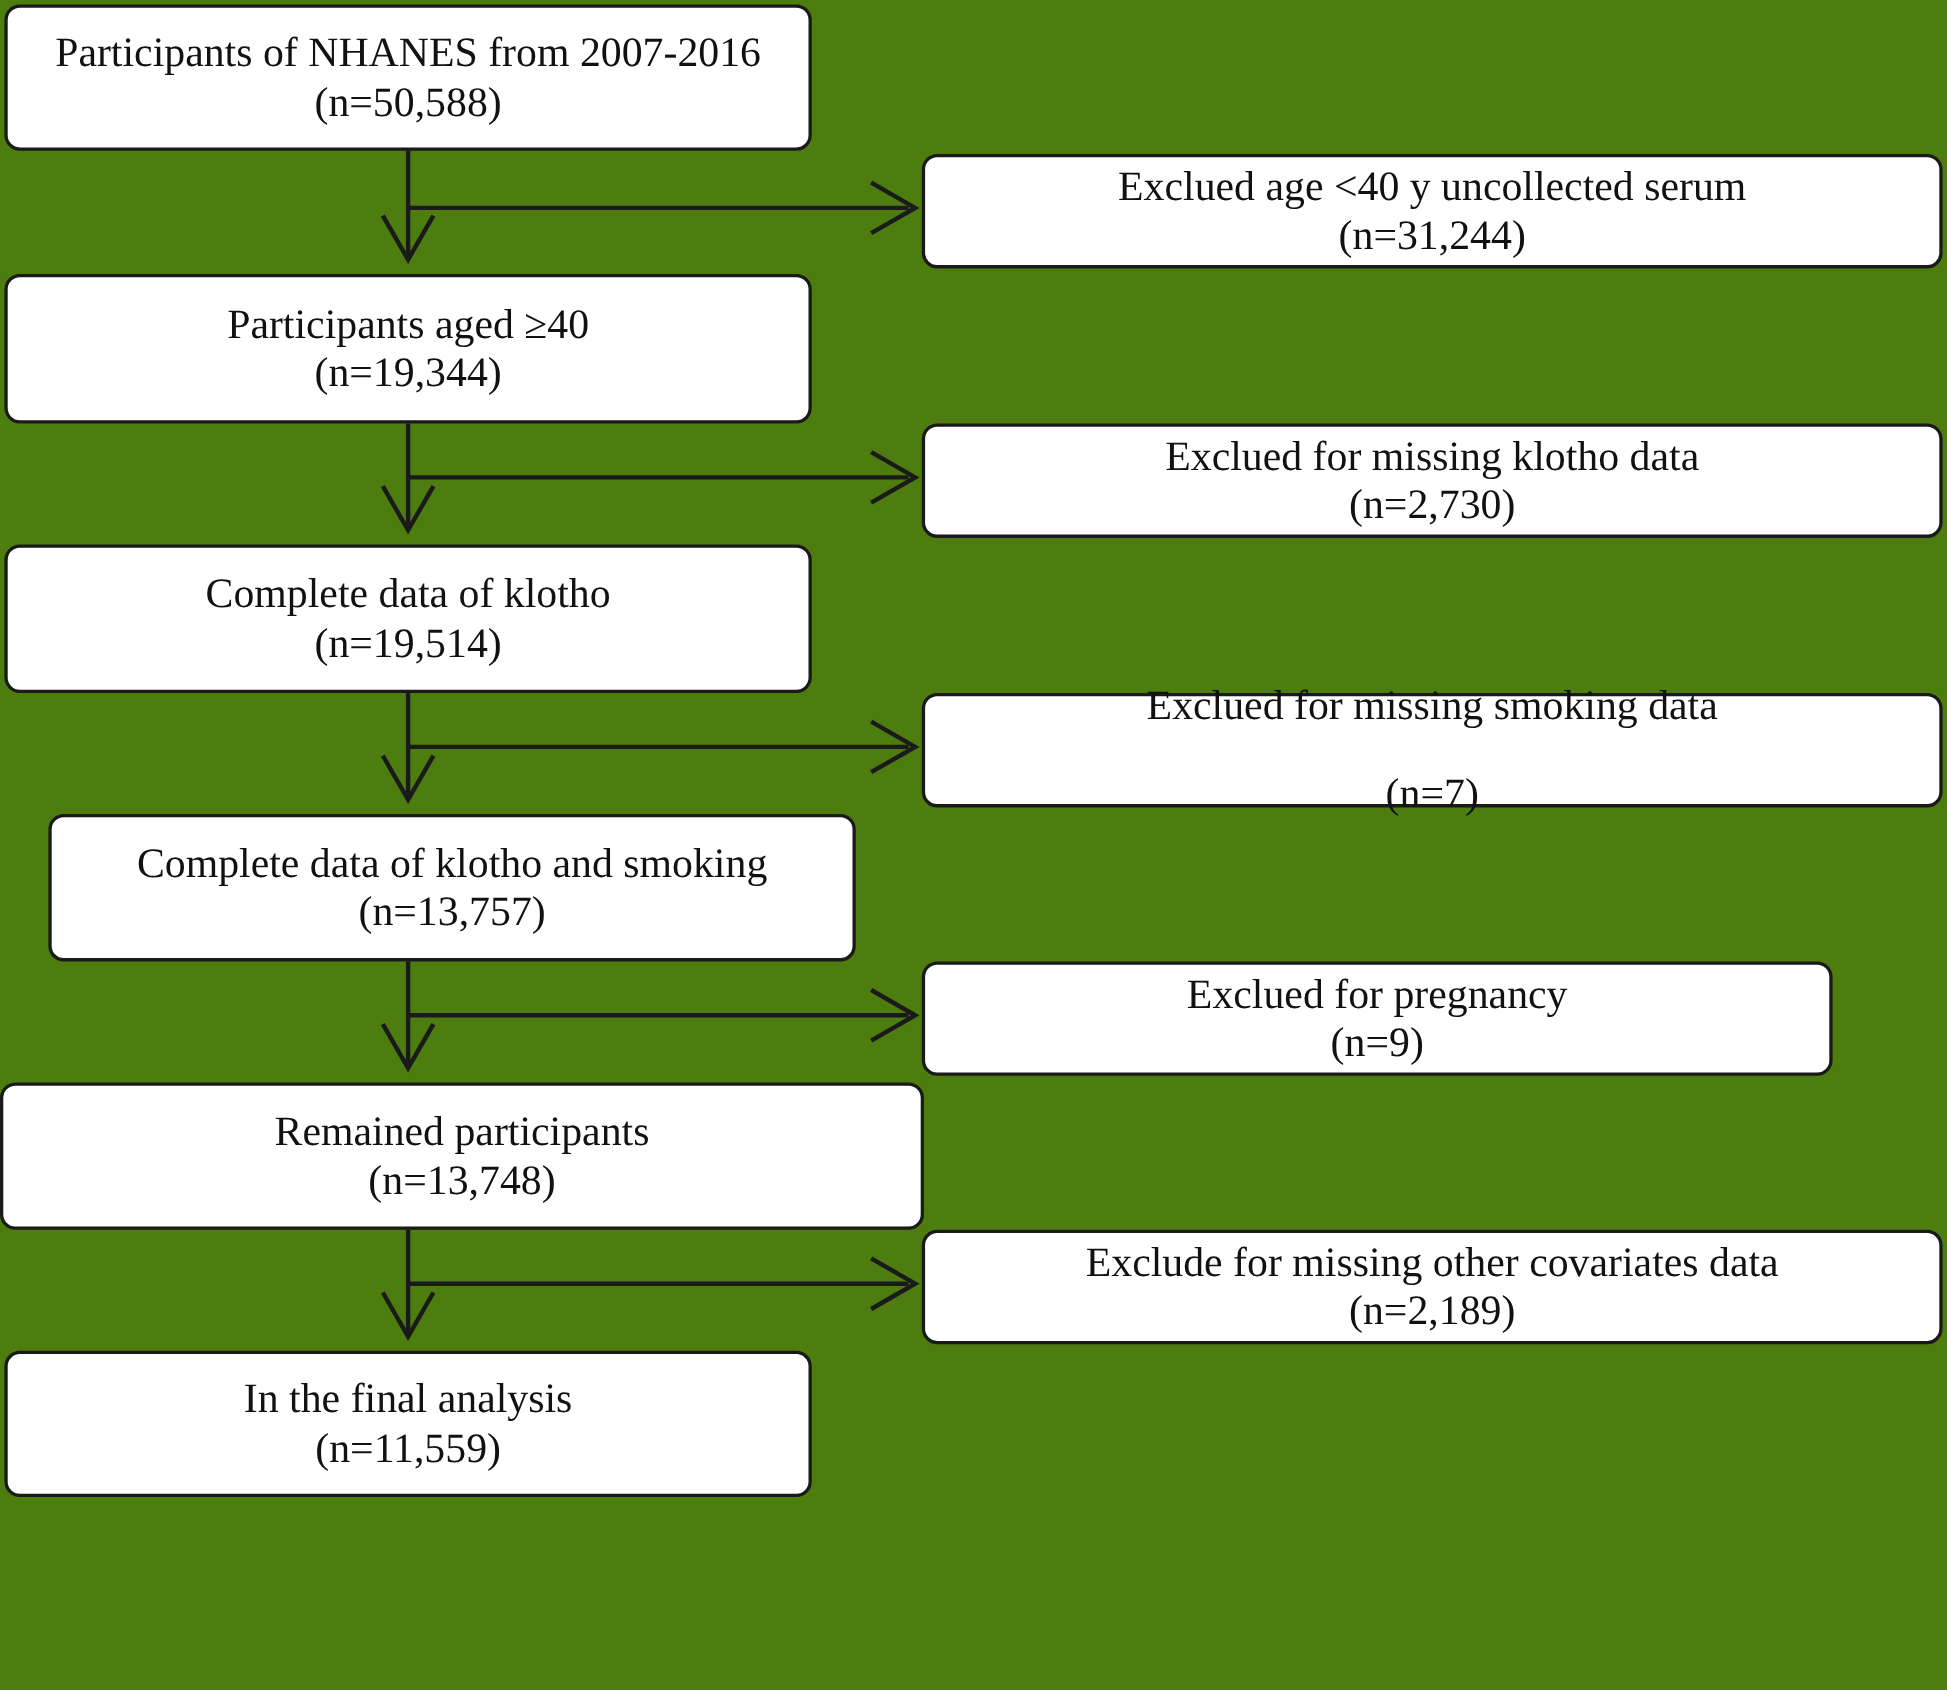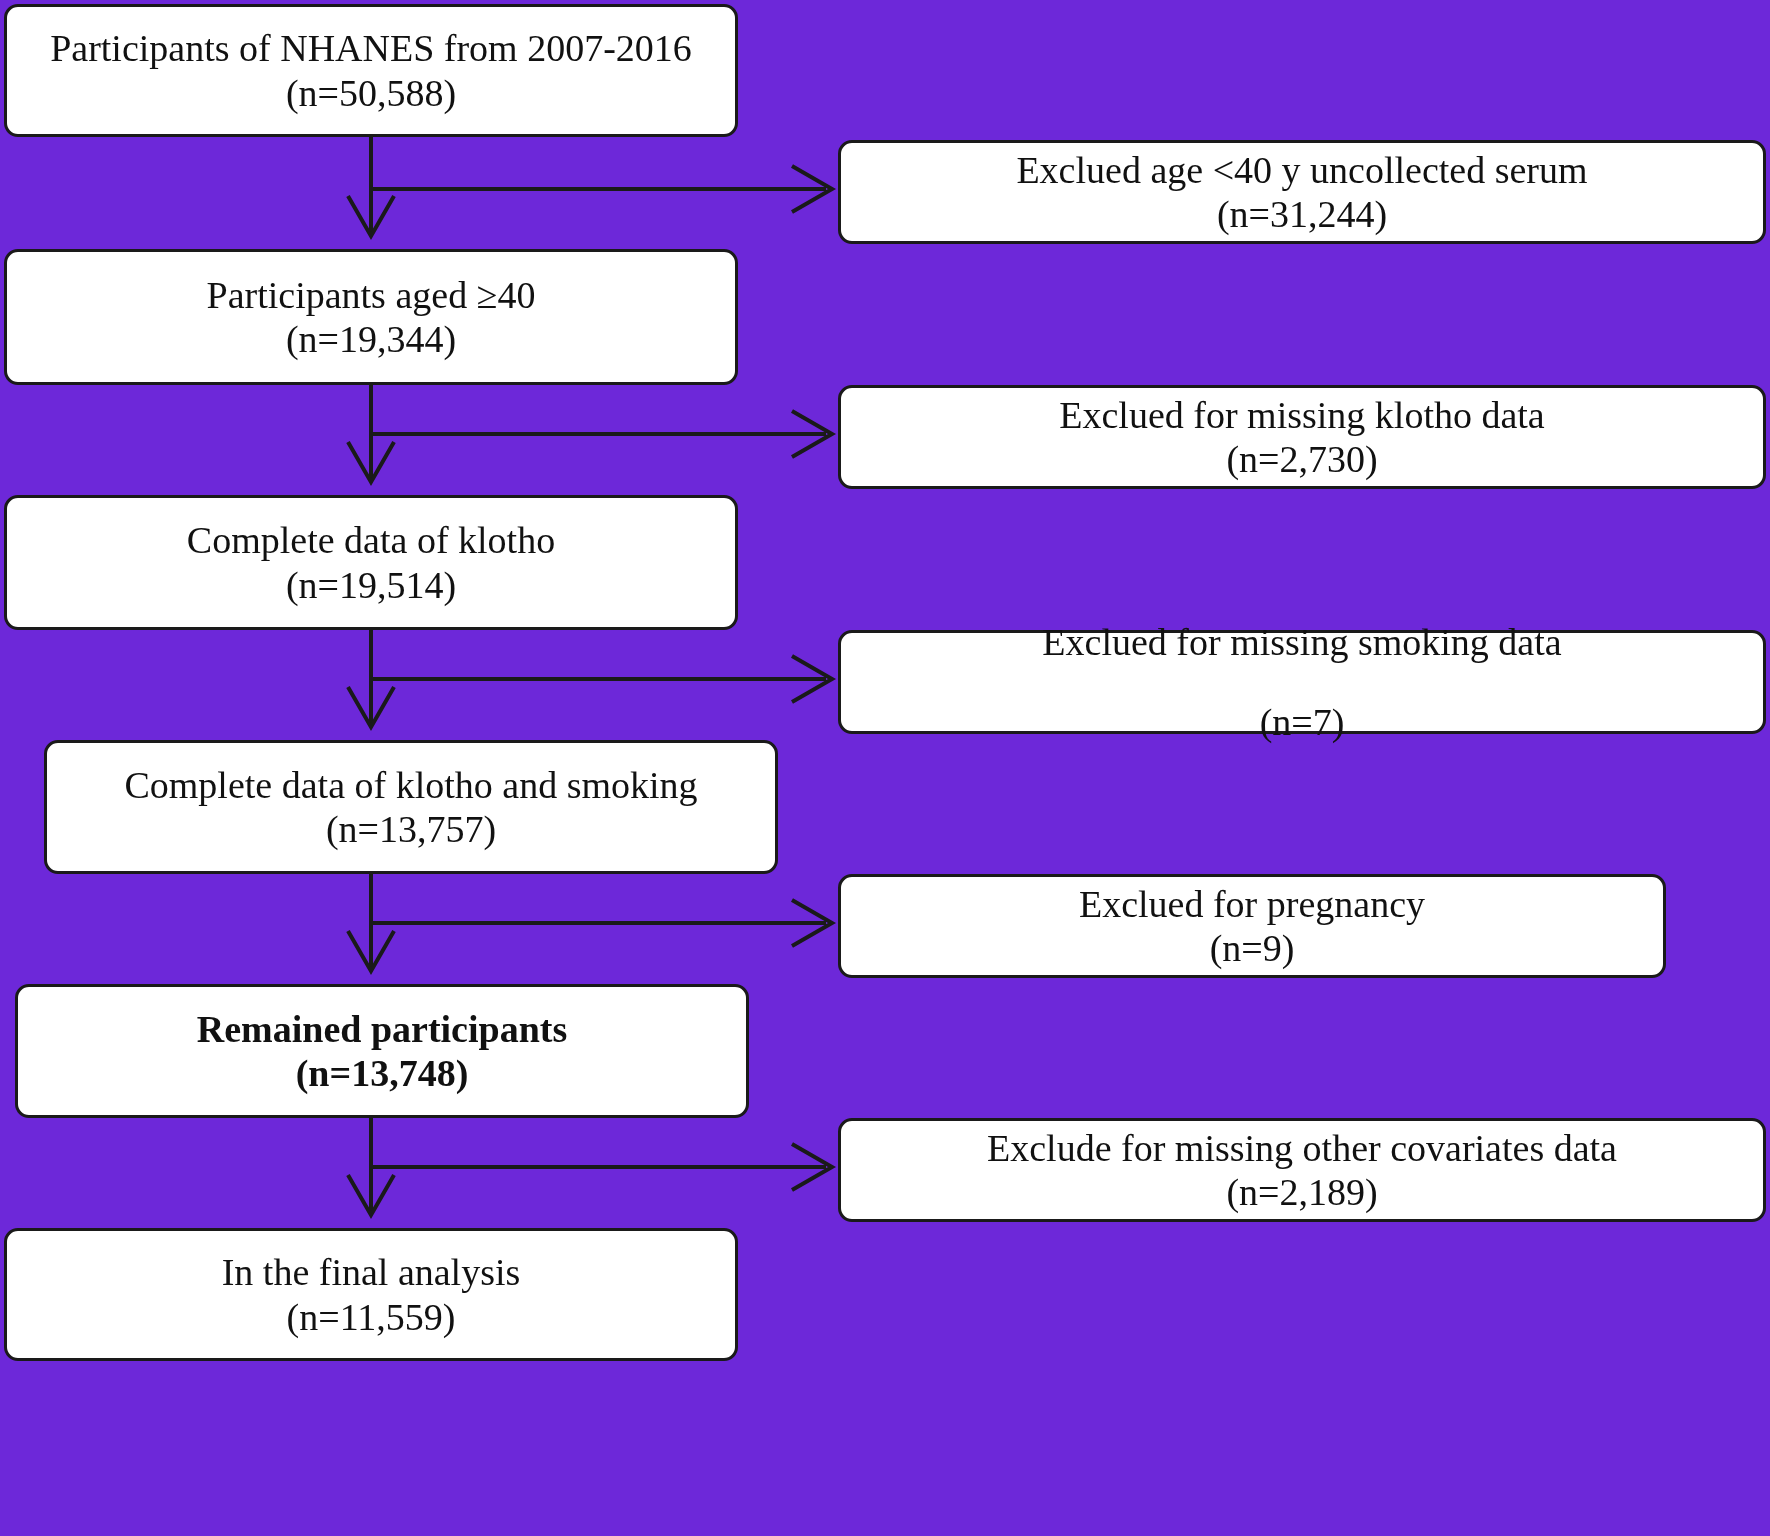--- a/index.html
+++ b/index.html
@@ -4,21 +4,21 @@
 <style>
   html, body {
     margin: 0;
     padding: 0;
     background: #ffffff;
   }
   #canvas {
     position: relative;
     width: 1770px;
     height: 1536px;
-    background: #6d28d9;
+    background: #4d7c0f;
     font-family: "Liberation Serif", "DejaVu Serif", serif;
     overflow: hidden;
   }
   .box {
     position: absolute;
     box-sizing: border-box;
     border: 3px solid #1a1a1a;
     border-radius: 14px;
     background: #ffffff;
     display: flex;
@@ -122,21 +122,21 @@
   <div class="box main-box" style="left:4px; top:495px; width:734px; height:135px;">
     <span class="ln">Complete data of klotho</span>
     <span class="ln">(n=19,514)</span>
   </div>
 
   <div class="box main-box" style="left:4px; top:740px; width:734px; height:134px;margin-left:40px;">
     <span class="ln">Complete data of klotho and smoking</span>
     <span class="ln">(n=13,757)</span>
   </div>
 
-  <div class="box main-box" style="left:15px; top:984px; width:734px; height:134px;font-weight:bold;">
+  <div class="box main-box" style="left:0; top:984px; width:840px; height:134px;">
     <span class="ln">Remained participants</span>
     <span class="ln">(n=13,748)</span>
   </div>
 
   <div class="box main-box" style="left:4px; top:1228px; width:734px; height:133px;">
     <span class="ln">In the final analysis</span>
     <span class="ln">(n=11,559)</span>
   </div>
 
   <div class="box excl-box" style="left:838px; top:140px; width:928px; height:104px;">

